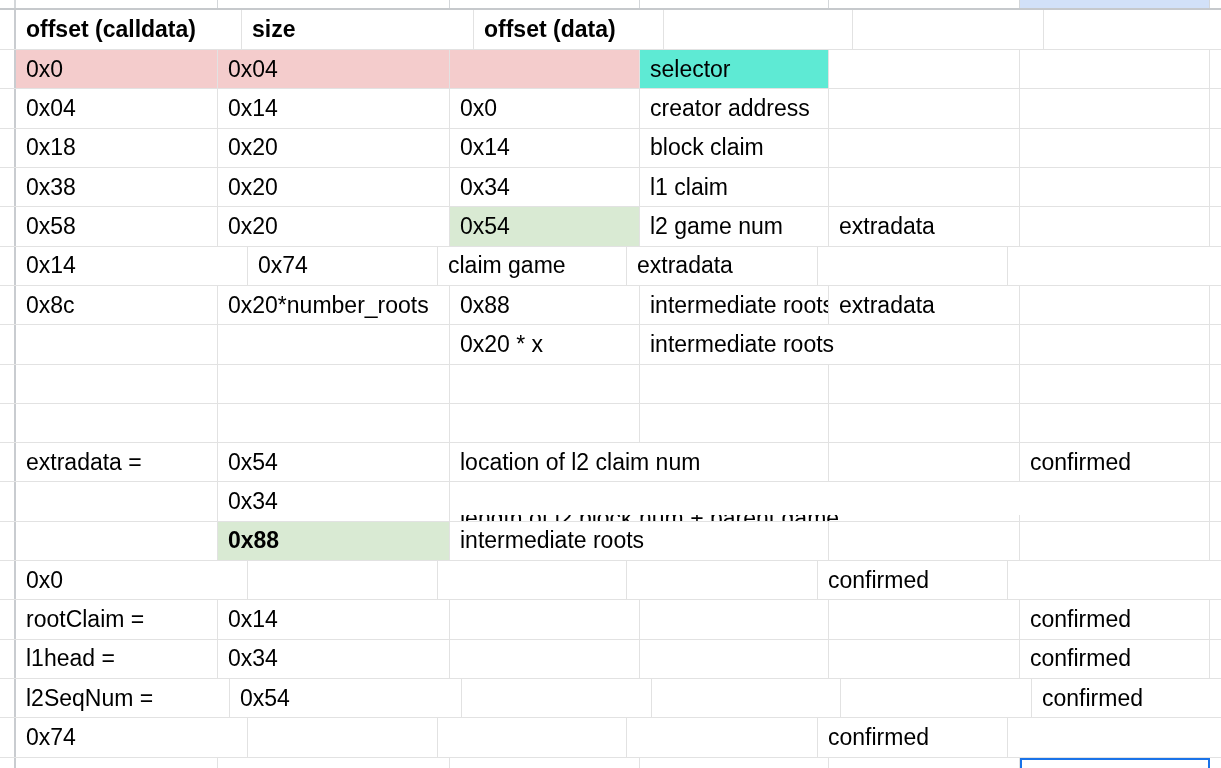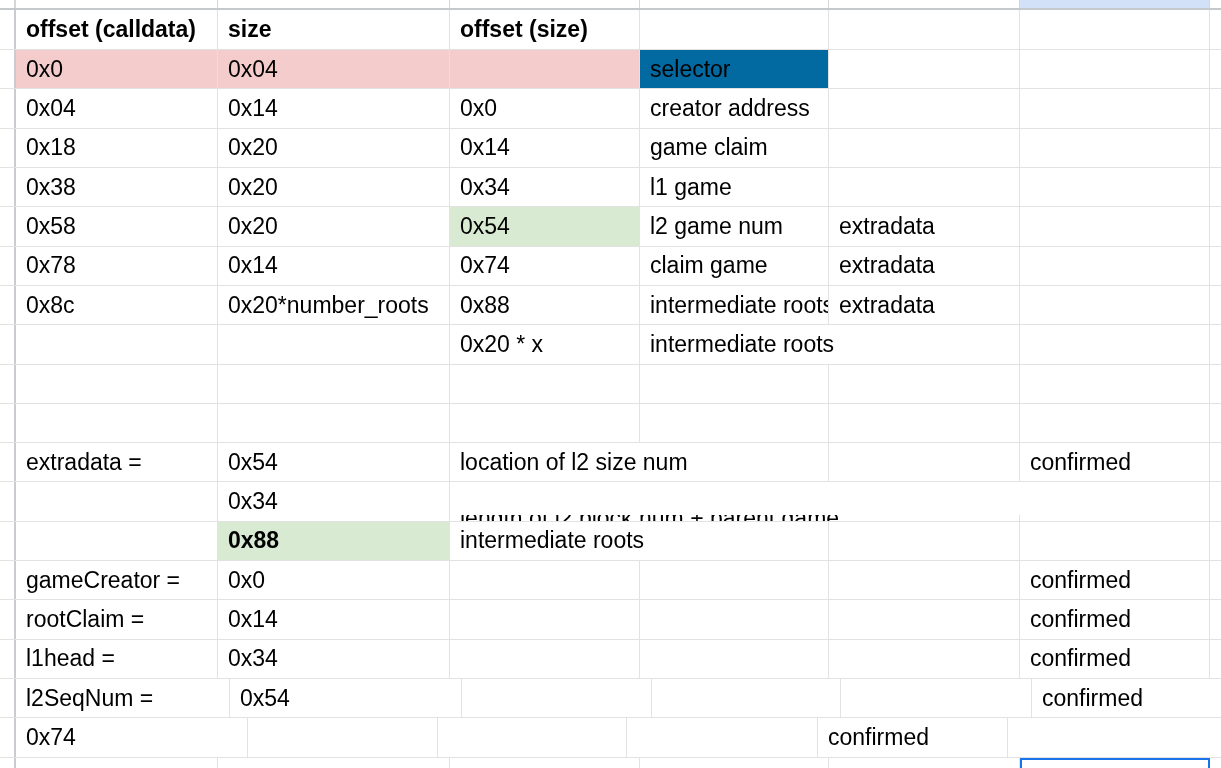--- a/index.html
+++ b/index.html
@@ -51,81 +51,80 @@
       <div class="cell" style="width: 202px;"></div>
       <div class="cell" style="width: 232px;"></div>
       <div class="cell" style="width: 190px;"></div>
       <div class="cell" style="width: 189px;"></div>
       <div class="cell" style="width: 191px;"></div>
       <div class="cell" style="width: 190px; background: rgb(210, 225, 248);"></div>
       <div class="cell gcol" style="width: 11px;"></div>
     </div>
     <div class="row header-row">
       <div class="cell rh" style="width: 16px;"></div>
-      <div class="cell bold" style="width: 202px;">offset (calldata)</div>
+      <div class="cell bold" style="width: 226px;">offset (calldata)</div>
       <div class="cell bold" style="width: 232px;">size</div>
-      <div class="cell bold" style="width: 190px;">offset (size)</div>
+      <div class="cell bold" style="width: 190px;">offset (data)</div>
       <div class="cell" style="width: 189px;"></div>
       <div class="cell" style="width: 191px;"></div>
       <div class="cell" style="width: 190px;"></div>
       <div class="cell gcol" style="width: 11px;"></div>
     </div>
     <div class="row">
       <div class="cell rh" style="width: 16px;"></div>
       <div class="cell" style="width: 202px; background: rgb(244, 204, 204);">0x0</div>
       <div class="cell" style="width: 232px; background: rgb(244, 204, 204);">0x04</div>
       <div class="cell" style="width: 190px; background: rgb(244, 204, 204);"></div>
-      <div class="cell" style="width: 189px; background: #0369a1;">selector</div>
+      <div class="cell" style="width: 189px; background: #5eead4;">selector</div>
       <div class="cell" style="width: 191px;"></div>
       <div class="cell" style="width: 190px;"></div>
       <div class="cell gcol" style="width: 11px;"></div>
     </div>
     <div class="row">
       <div class="cell rh" style="width: 16px;"></div>
       <div class="cell" style="width: 202px;">0x04</div>
       <div class="cell" style="width: 232px;">0x14</div>
       <div class="cell" style="width: 190px;">0x0</div>
       <div class="cell" style="width: 189px;">creator address</div>
       <div class="cell" style="width: 191px;"></div>
       <div class="cell" style="width: 190px;"></div>
       <div class="cell gcol" style="width: 11px;"></div>
     </div>
     <div class="row">
       <div class="cell rh" style="width: 16px;"></div>
       <div class="cell" style="width: 202px;">0x18</div>
       <div class="cell" style="width: 232px;">0x20</div>
       <div class="cell" style="width: 190px;">0x14</div>
-      <div class="cell" style="width: 189px;">game claim</div>
+      <div class="cell" style="width: 189px;">block claim</div>
       <div class="cell" style="width: 191px;"></div>
       <div class="cell" style="width: 190px;"></div>
       <div class="cell gcol" style="width: 11px;"></div>
     </div>
     <div class="row">
       <div class="cell rh" style="width: 16px;"></div>
       <div class="cell" style="width: 202px;">0x38</div>
       <div class="cell" style="width: 232px;">0x20</div>
       <div class="cell" style="width: 190px;">0x34</div>
-      <div class="cell" style="width: 189px;">l1 game</div>
+      <div class="cell" style="width: 189px;">l1 claim</div>
       <div class="cell" style="width: 191px;"></div>
       <div class="cell" style="width: 190px;"></div>
       <div class="cell gcol" style="width: 11px;"></div>
     </div>
     <div class="row">
       <div class="cell rh" style="width: 16px;"></div>
       <div class="cell" style="width: 202px;">0x58</div>
       <div class="cell" style="width: 232px;">0x20</div>
       <div class="cell" style="width: 190px; background: rgb(217, 234, 211);">0x54</div>
       <div class="cell" style="width: 189px;">l2 game num</div>
       <div class="cell" style="width: 191px;">extradata</div>
       <div class="cell" style="width: 190px;"></div>
       <div class="cell gcol" style="width: 11px;"></div>
     </div>
     <div class="row">
       <div class="cell rh" style="width: 16px;"></div>
-      <div class="cell" style="width: 202px;">0x78</div>
       <div class="cell" style="width: 232px;">0x14</div>
       <div class="cell" style="width: 190px;">0x74</div>
       <div class="cell" style="width: 189px;">claim game</div>
       <div class="cell" style="width: 191px;">extradata</div>
       <div class="cell" style="width: 190px;"></div>
       <div class="cell gcol" style="width: 11px;"></div>
     </div>
     <div class="row">
       <div class="cell rh" style="width: 16px;"></div>
       <div class="cell" style="width: 202px;">0x8c</div>
@@ -162,21 +161,21 @@
       <div class="cell" style="width: 190px;"></div>
       <div class="cell" style="width: 189px;"></div>
       <div class="cell" style="width: 191px;"></div>
       <div class="cell" style="width: 190px;"></div>
       <div class="cell gcol" style="width: 11px;"></div>
     </div>
     <div class="row">
       <div class="cell rh" style="width: 16px;"></div>
       <div class="cell" style="width: 202px;">extradata =</div>
       <div class="cell" style="width: 232px;">0x54</div>
-      <div class="cell" style="width: 379px;">location of l2 size num</div>
+      <div class="cell" style="width: 379px;">location of l2 claim num</div>
       <div class="cell" style="width: 191px;"></div>
       <div class="cell" style="width: 190px;">confirmed</div>
       <div class="cell gcol" style="width: 11px;"></div>
     </div>
     <div class="row">
       <div class="cell rh" style="width: 16px;"></div>
       <div class="cell" style="width: 202px;"></div>
       <div class="cell" style="width: 232px;">0x34</div>
       <div class="cell" style="width: 570px; margin-top: 33px;">length of l2 block num + parent game</div>
       <div class="cell" style="width: 190px;"></div>
@@ -186,21 +185,20 @@
       <div class="cell rh" style="width: 16px;"></div>
       <div class="cell" style="width: 202px;"></div>
       <div class="cell bold" style="width: 232px; background: rgb(217, 234, 211);">0x88</div>
       <div class="cell" style="width: 379px;">intermediate roots</div>
       <div class="cell" style="width: 191px;"></div>
       <div class="cell" style="width: 190px;"></div>
       <div class="cell gcol" style="width: 11px;"></div>
     </div>
     <div class="row">
       <div class="cell rh" style="width: 16px;"></div>
-      <div class="cell" style="width: 202px;">gameCreator =</div>
       <div class="cell" style="width: 232px;">0x0</div>
       <div class="cell" style="width: 190px;"></div>
       <div class="cell" style="width: 189px;"></div>
       <div class="cell" style="width: 191px;"></div>
       <div class="cell" style="width: 190px;">confirmed</div>
       <div class="cell gcol" style="width: 11px;"></div>
     </div>
     <div class="row">
       <div class="cell rh" style="width: 16px;"></div>
       <div class="cell" style="width: 202px;">rootClaim =</div>

